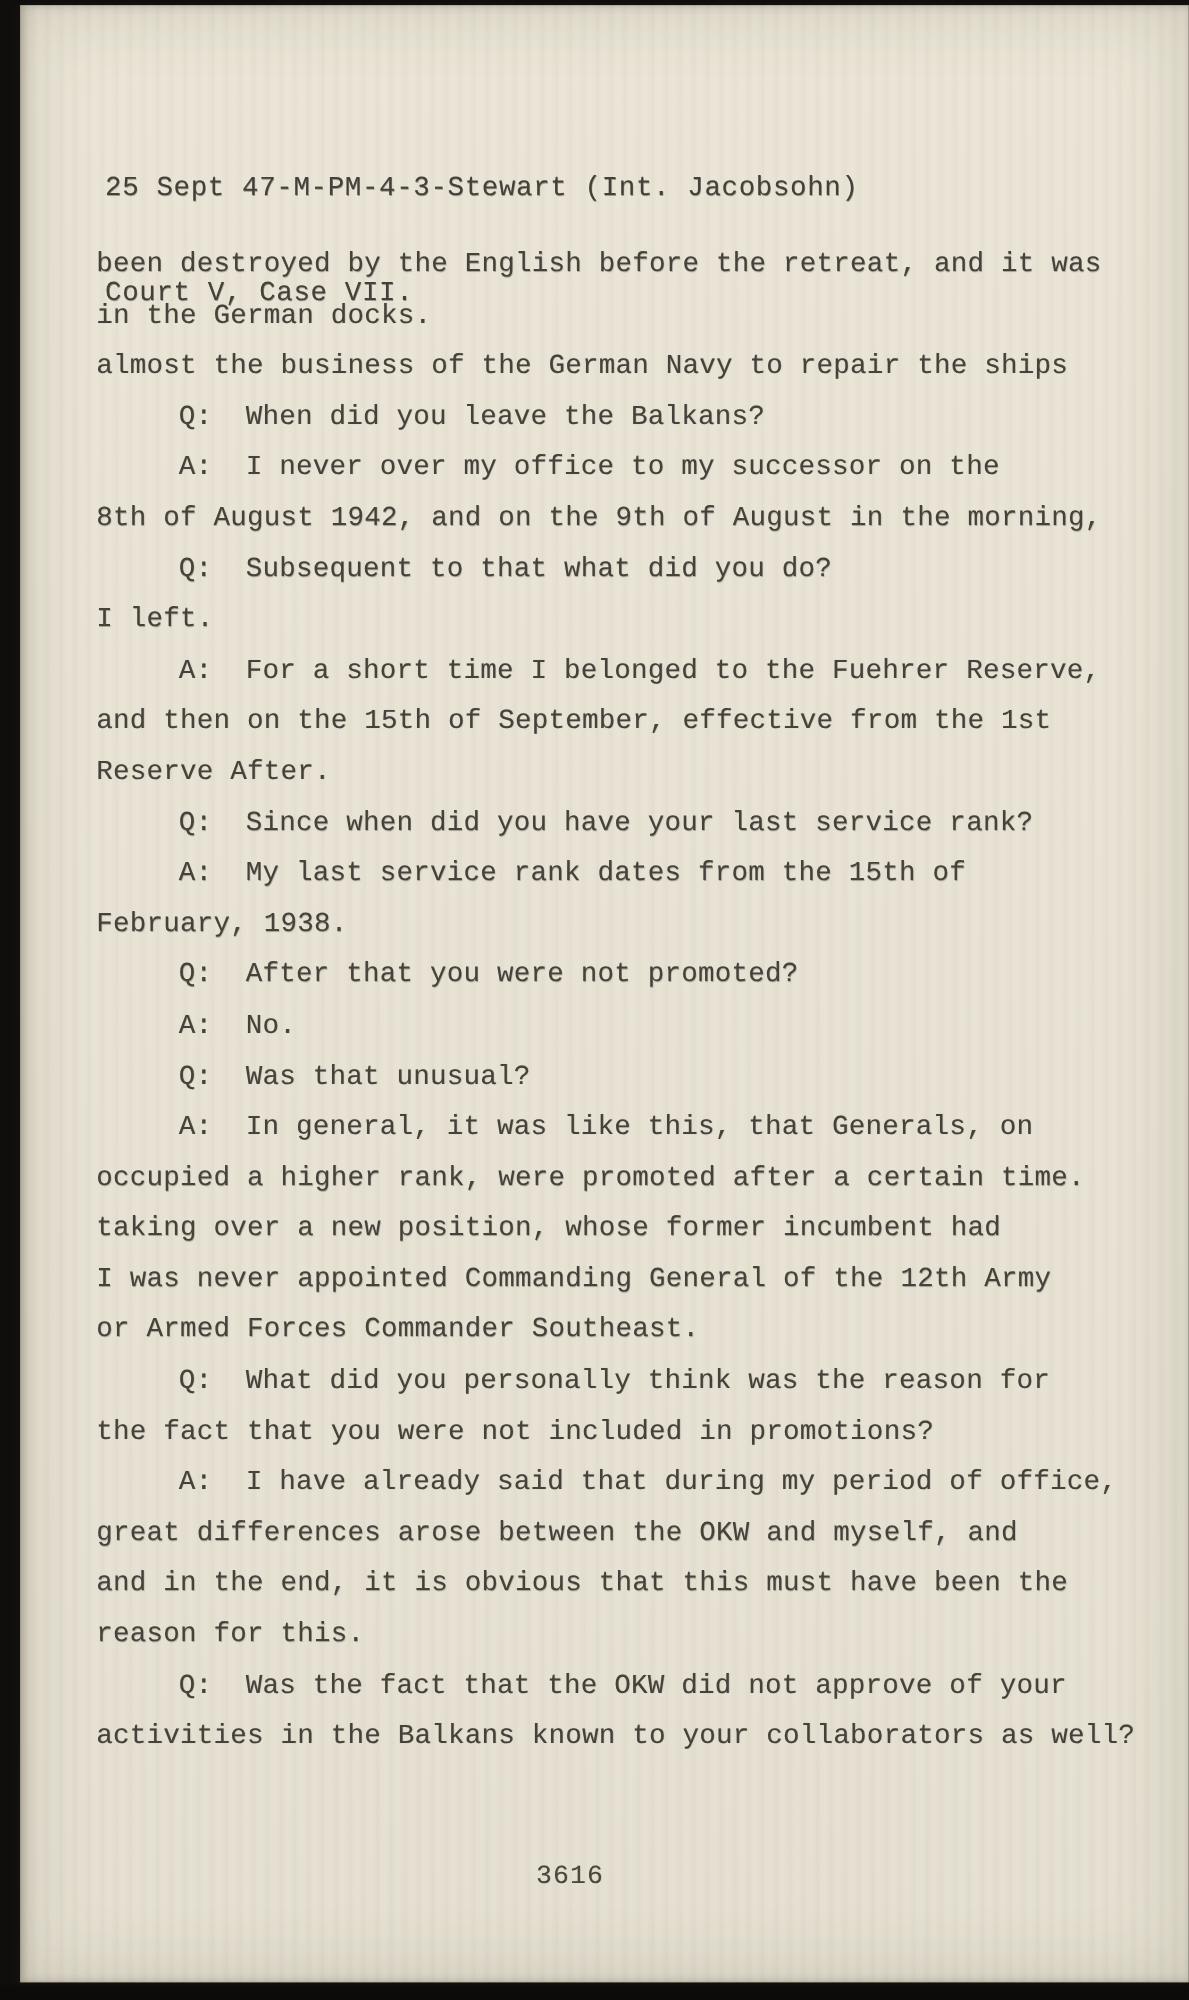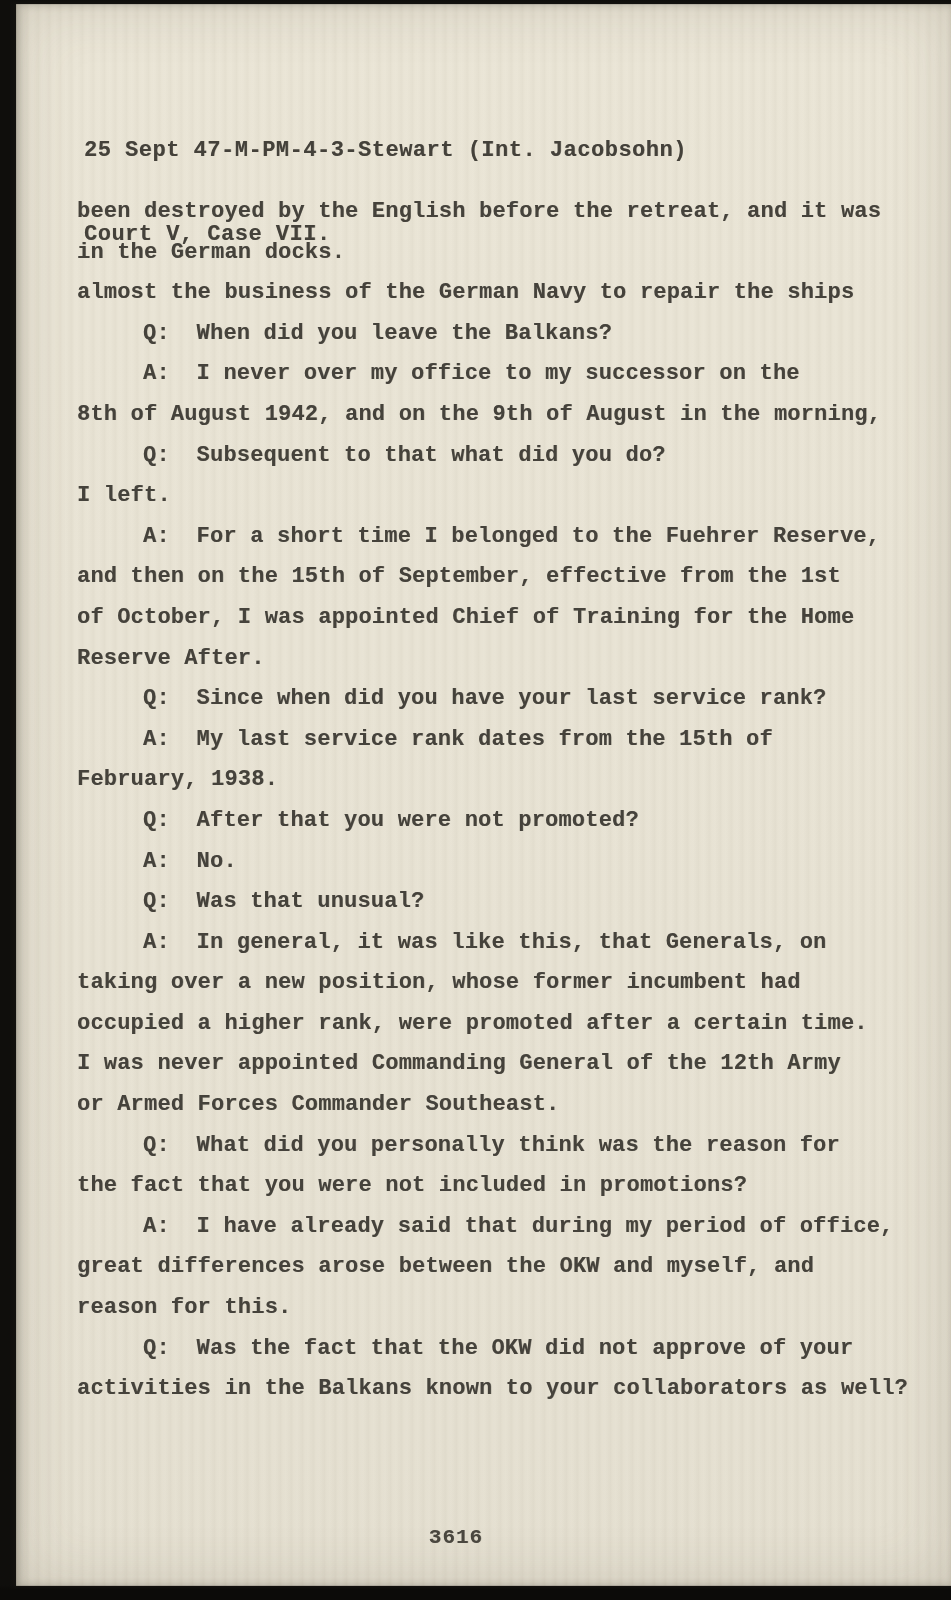--- a/index.html
+++ b/index.html
@@ -25,21 +25,20 @@
     left: 16px;
     top: 4px;
     right: 0;
     bottom: 14px;
     background:
       repeating-linear-gradient(90deg,
         rgba(120,110,90,0.05) 0px, rgba(120,110,90,0.00) 3px,
         rgba(255,255,250,0.03) 6px, rgba(120,110,90,0.04) 11px),
       linear-gradient(180deg, #eae5d6 0%, #e8e3d4 40%, #e6e1d2 80%, #e4dfd0 100%);
     box-shadow: inset 0 0 60px rgba(90,80,60,0.18), inset 4px 0 8px rgba(40,35,25,0.25);
-    font-weight: bold;
   }
   .header {
     position: absolute;
     left: 68px;
     top: 77px;
     color: #44413a;
     font-size: 22px;
     line-height: 28px;
     letter-spacing: 0.5px;
     white-space: pre;
@@ -67,21 +66,20 @@
   .page-number {
     position: absolute;
     left: 0;
     top: 1486px;
     width: 880px;
     text-align: center;
     color: #4a473f;
     font-size: 21px;
     letter-spacing: 1px;
     text-shadow: 0.4px 0.4px 0.5px rgba(68,65,58,0.4);
-    margin-top: 36px;
   }
   
   .edge-top {
     position: absolute;
     left: 0; top: 0; right: 0;
     height: 5px;
     background: linear-gradient(180deg, #0e0d0b, rgba(14,13,11,0));
   }
   .edge-left {
     position: absolute;
@@ -112,37 +110,37 @@
     <div class="line">been destroyed by the English before the retreat, and it was</div>
         <div class="line">in the German docks.</div>
         <div class="line">almost the business of the German Navy to repair the ships</div>
         <div class="line indent">Q:  When did you leave the Balkans?</div>
         <div class="line indent">A:  I never over my office to my successor on the</div>
         <div class="line">8th of August 1942, and on the 9th of August in the morning,</div>
         <div class="line indent">Q:  Subsequent to that what did you do?</div>
         <div class="line">I left.</div>
         <div class="line indent">A:  For a short time I belonged to the Fuehrer Reserve,</div>
         <div class="line">and then on the 15th of September, effective from the 1st</div>
-        <div class="line">of October, I was appointed Chief of Training for the Home</div>
         <div class="line">Reserve After.</div>
         <div class="line indent">Q:  Since when did you have your last service rank?</div>
         <div class="line indent">A:  My last service rank dates from the 15th of</div>
         <div class="line">February, 1938.</div>
         <div class="line indent">Q:  After that you were not promoted?</div>
         <div class="line indent">A:  No.</div>
         <div class="line indent">Q:  Was that unusual?</div>
         <div class="line indent">A:  In general, it was like this, that Generals, on</div>
+        <div class="line">occupied a higher rank, were promoted after a certain time.</div>
         <div class="line">taking over a new position, whose former incumbent had</div>
-        <div class="line">occupied a higher rank, were promoted after a certain time.</div>
         <div class="line">I was never appointed Commanding General of the 12th Army</div>
         <div class="line">or Armed Forces Commander Southeast.</div>
         <div class="line indent">Q:  What did you personally think was the reason for</div>
         <div class="line">the fact that you were not included in promotions?</div>
         <div class="line indent">A:  I have already said that during my period of office,</div>
         <div class="line">great differences arose between the OKW and myself, and</div>
+        <div class="line">and in the end, it is obvious that this must have been the</div>
         <div class="line">reason for this.</div>
         <div class="line indent">Q:  Was the fact that the OKW did not approve of your</div>
         <div class="line">activities in the Balkans known to your collaborators as well?</div>
       </div>
 
     <div class="page-number">3616</div>
   </div>
 
   <div class="edge-top"></div>
   <div class="edge-left"></div>

